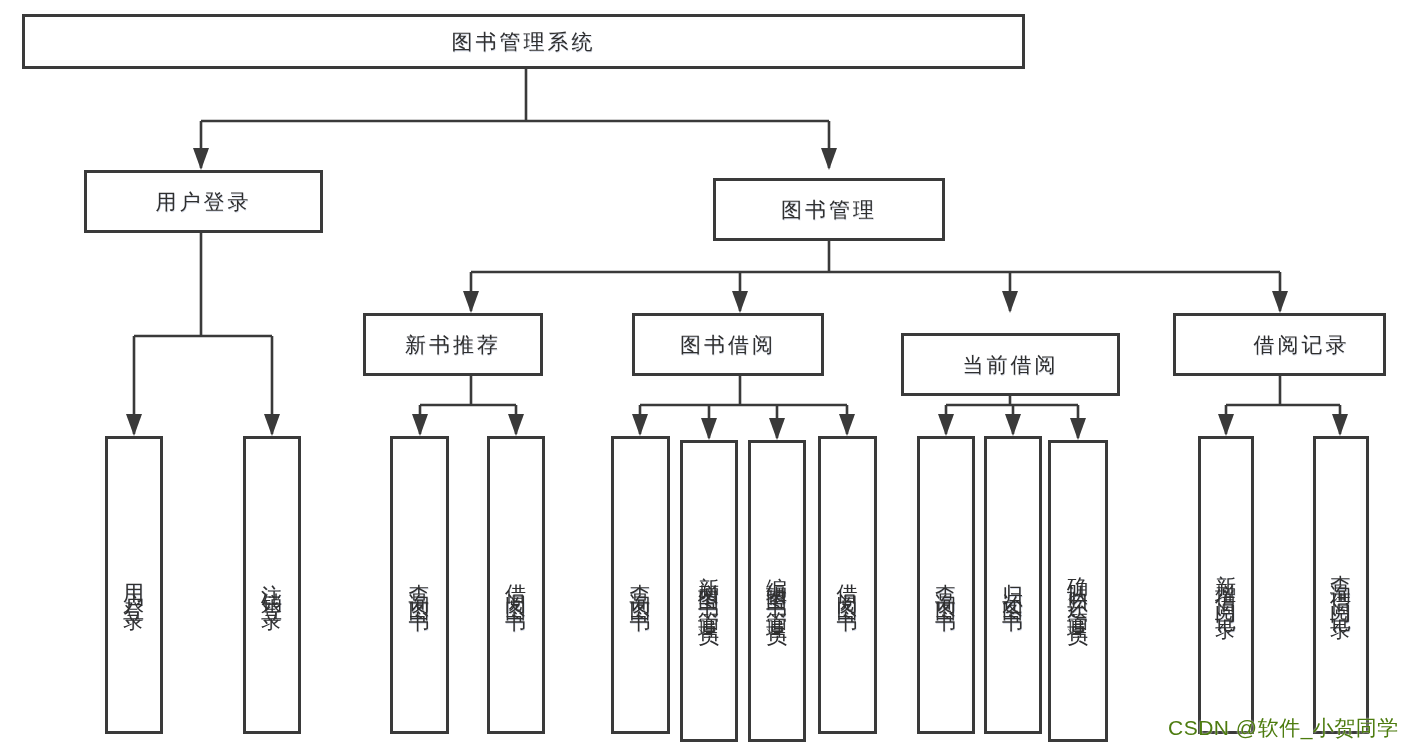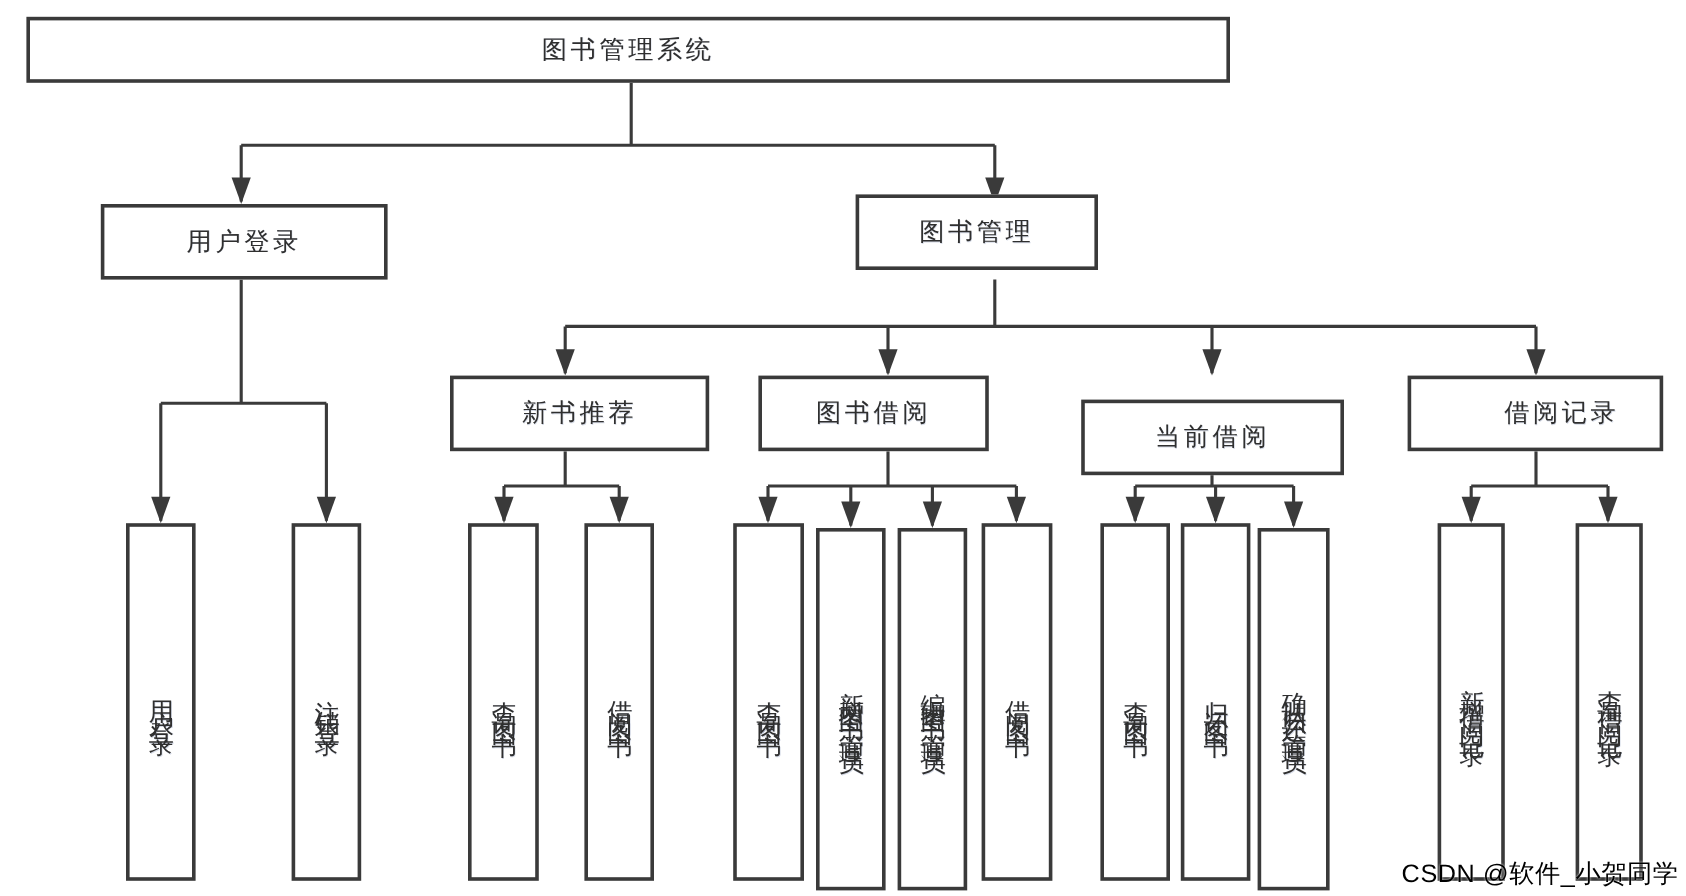--- a/index.html
+++ b/index.html
@@ -44,21 +44,21 @@
     font-size: 21px;
   }
   .leaf.dense {
     letter-spacing: 7px;
   }
   .watermark {
     position: absolute;
     left: 1168px;
     top: 714px;
     font-size: 21px;
-    color: #000000;
+    color: #4d7c0f;
     letter-spacing: 0.5px;
     white-space: nowrap;
     z-index: 10;
     text-shadow: 0 0 2px #ffffff;
   }
 </style>
 </head>
 <body>
 
 <div class="canvas">
@@ -99,23 +99,23 @@
       <polygon points="1005,414 1021,414 1013,436"></polygon>
       <polygon points="1070,418 1086,418 1078,440"></polygon>
       <polygon points="1218,414 1234,414 1226,436"></polygon>
       <polygon points="1332,414 1348,414 1340,436"></polygon>
     </g>
   </svg>
 
   <div class="node" style="left:22px; top:14px; width:1003px; height:55px;">图书管理系统</div>
 
   <div class="node" style="left:84px; top:170px; width:239px; height:63px;">用户登录</div>
-  <div class="node" style="left:713px; top:162px; width:202px; height:63px;">图书管理</div>
+  <div class="node" style="left:713px; top:178px; width:232px; height:63px;">图书管理</div>
 
-  <div class="node" style="left:375px; top:313px; width:216px; height:63px;">新书推荐</div>
+  <div class="node" style="left:363px; top:313px; width:180px; height:63px;">新书推荐</div>
   <div class="node" style="left:632px; top:313px; width:192px; height:63px;">图书借阅</div>
   <div class="node" style="left:901px; top:313px; width:219px; height:63px;margin-top:20px;">当前借阅</div>
   <div class="node" style="left:1173px; top:313px; width:213px; height:63px;padding-left:44px;">借阅记录</div>
 
   <div class="node leaf" style="left:105px; top:436px; width:58px; height:298px;">用户登录</div>
   <div class="node leaf" style="left:243px; top:436px; width:58px; height:298px;">注销登录</div>
 
   <div class="node leaf" style="left:390px; top:436px; width:59px; height:298px;">查询图书</div>
   <div class="node leaf" style="left:487px; top:436px; width:58px; height:298px;">借阅图书</div>
 

